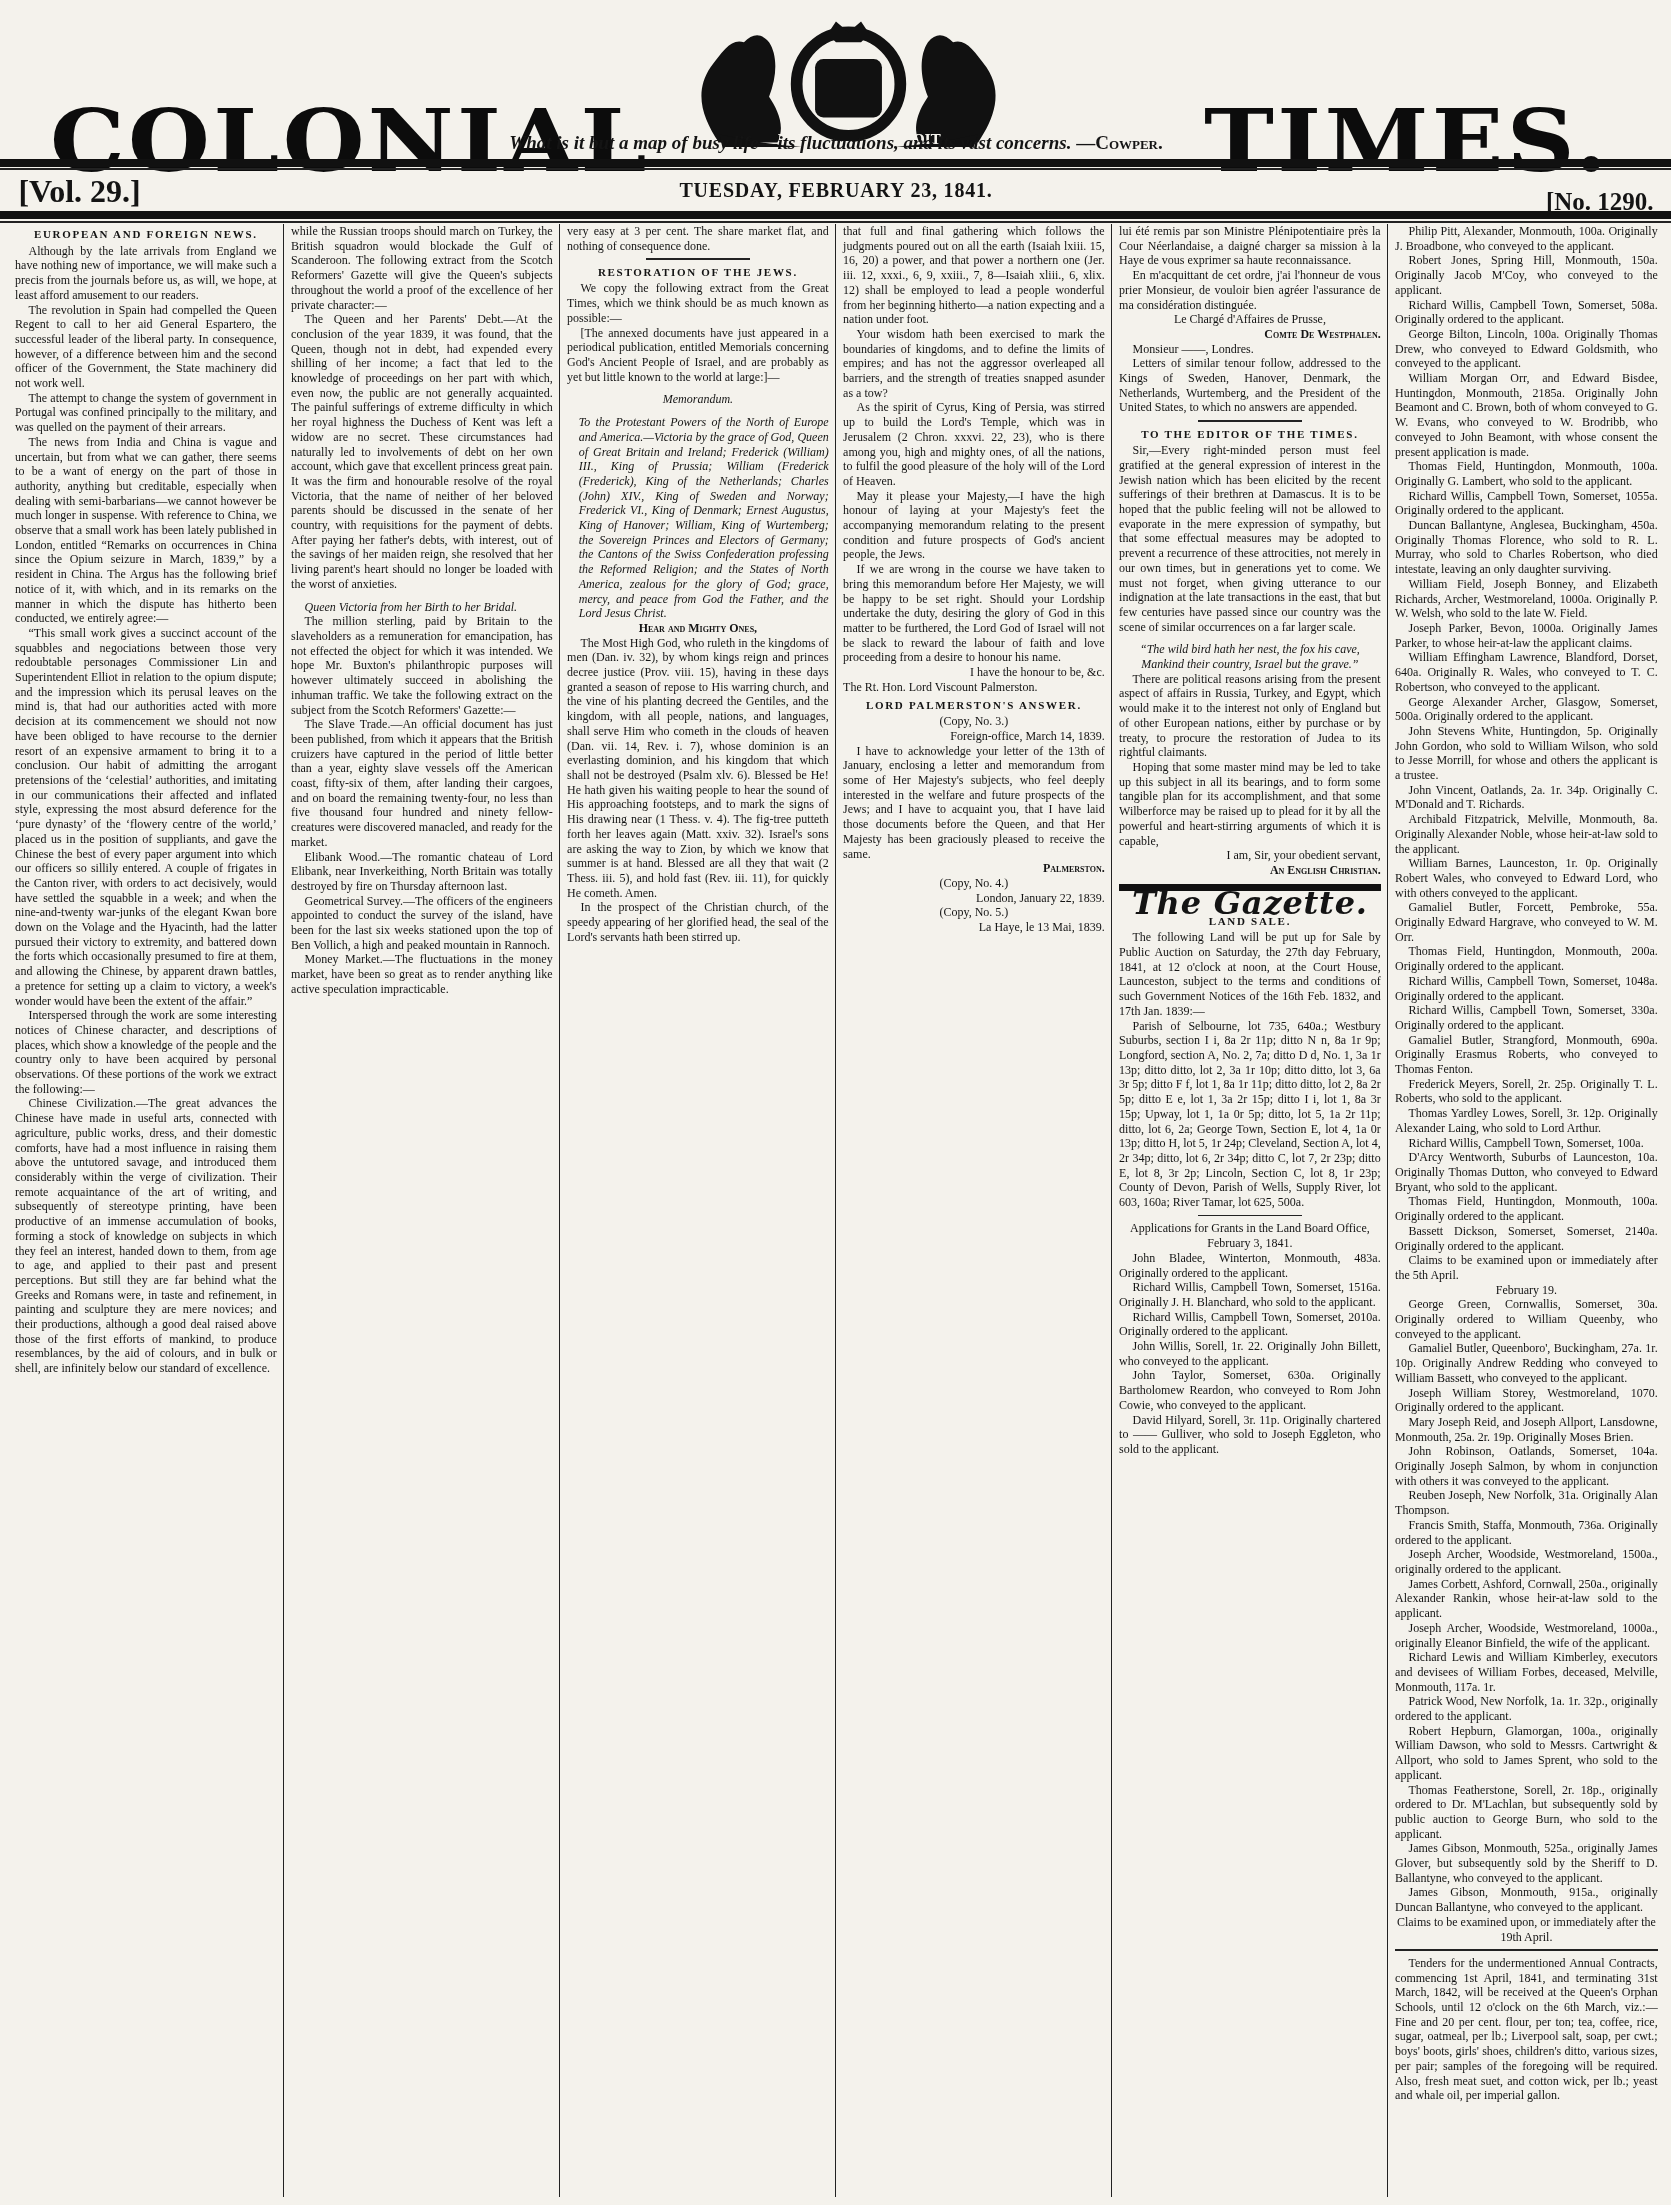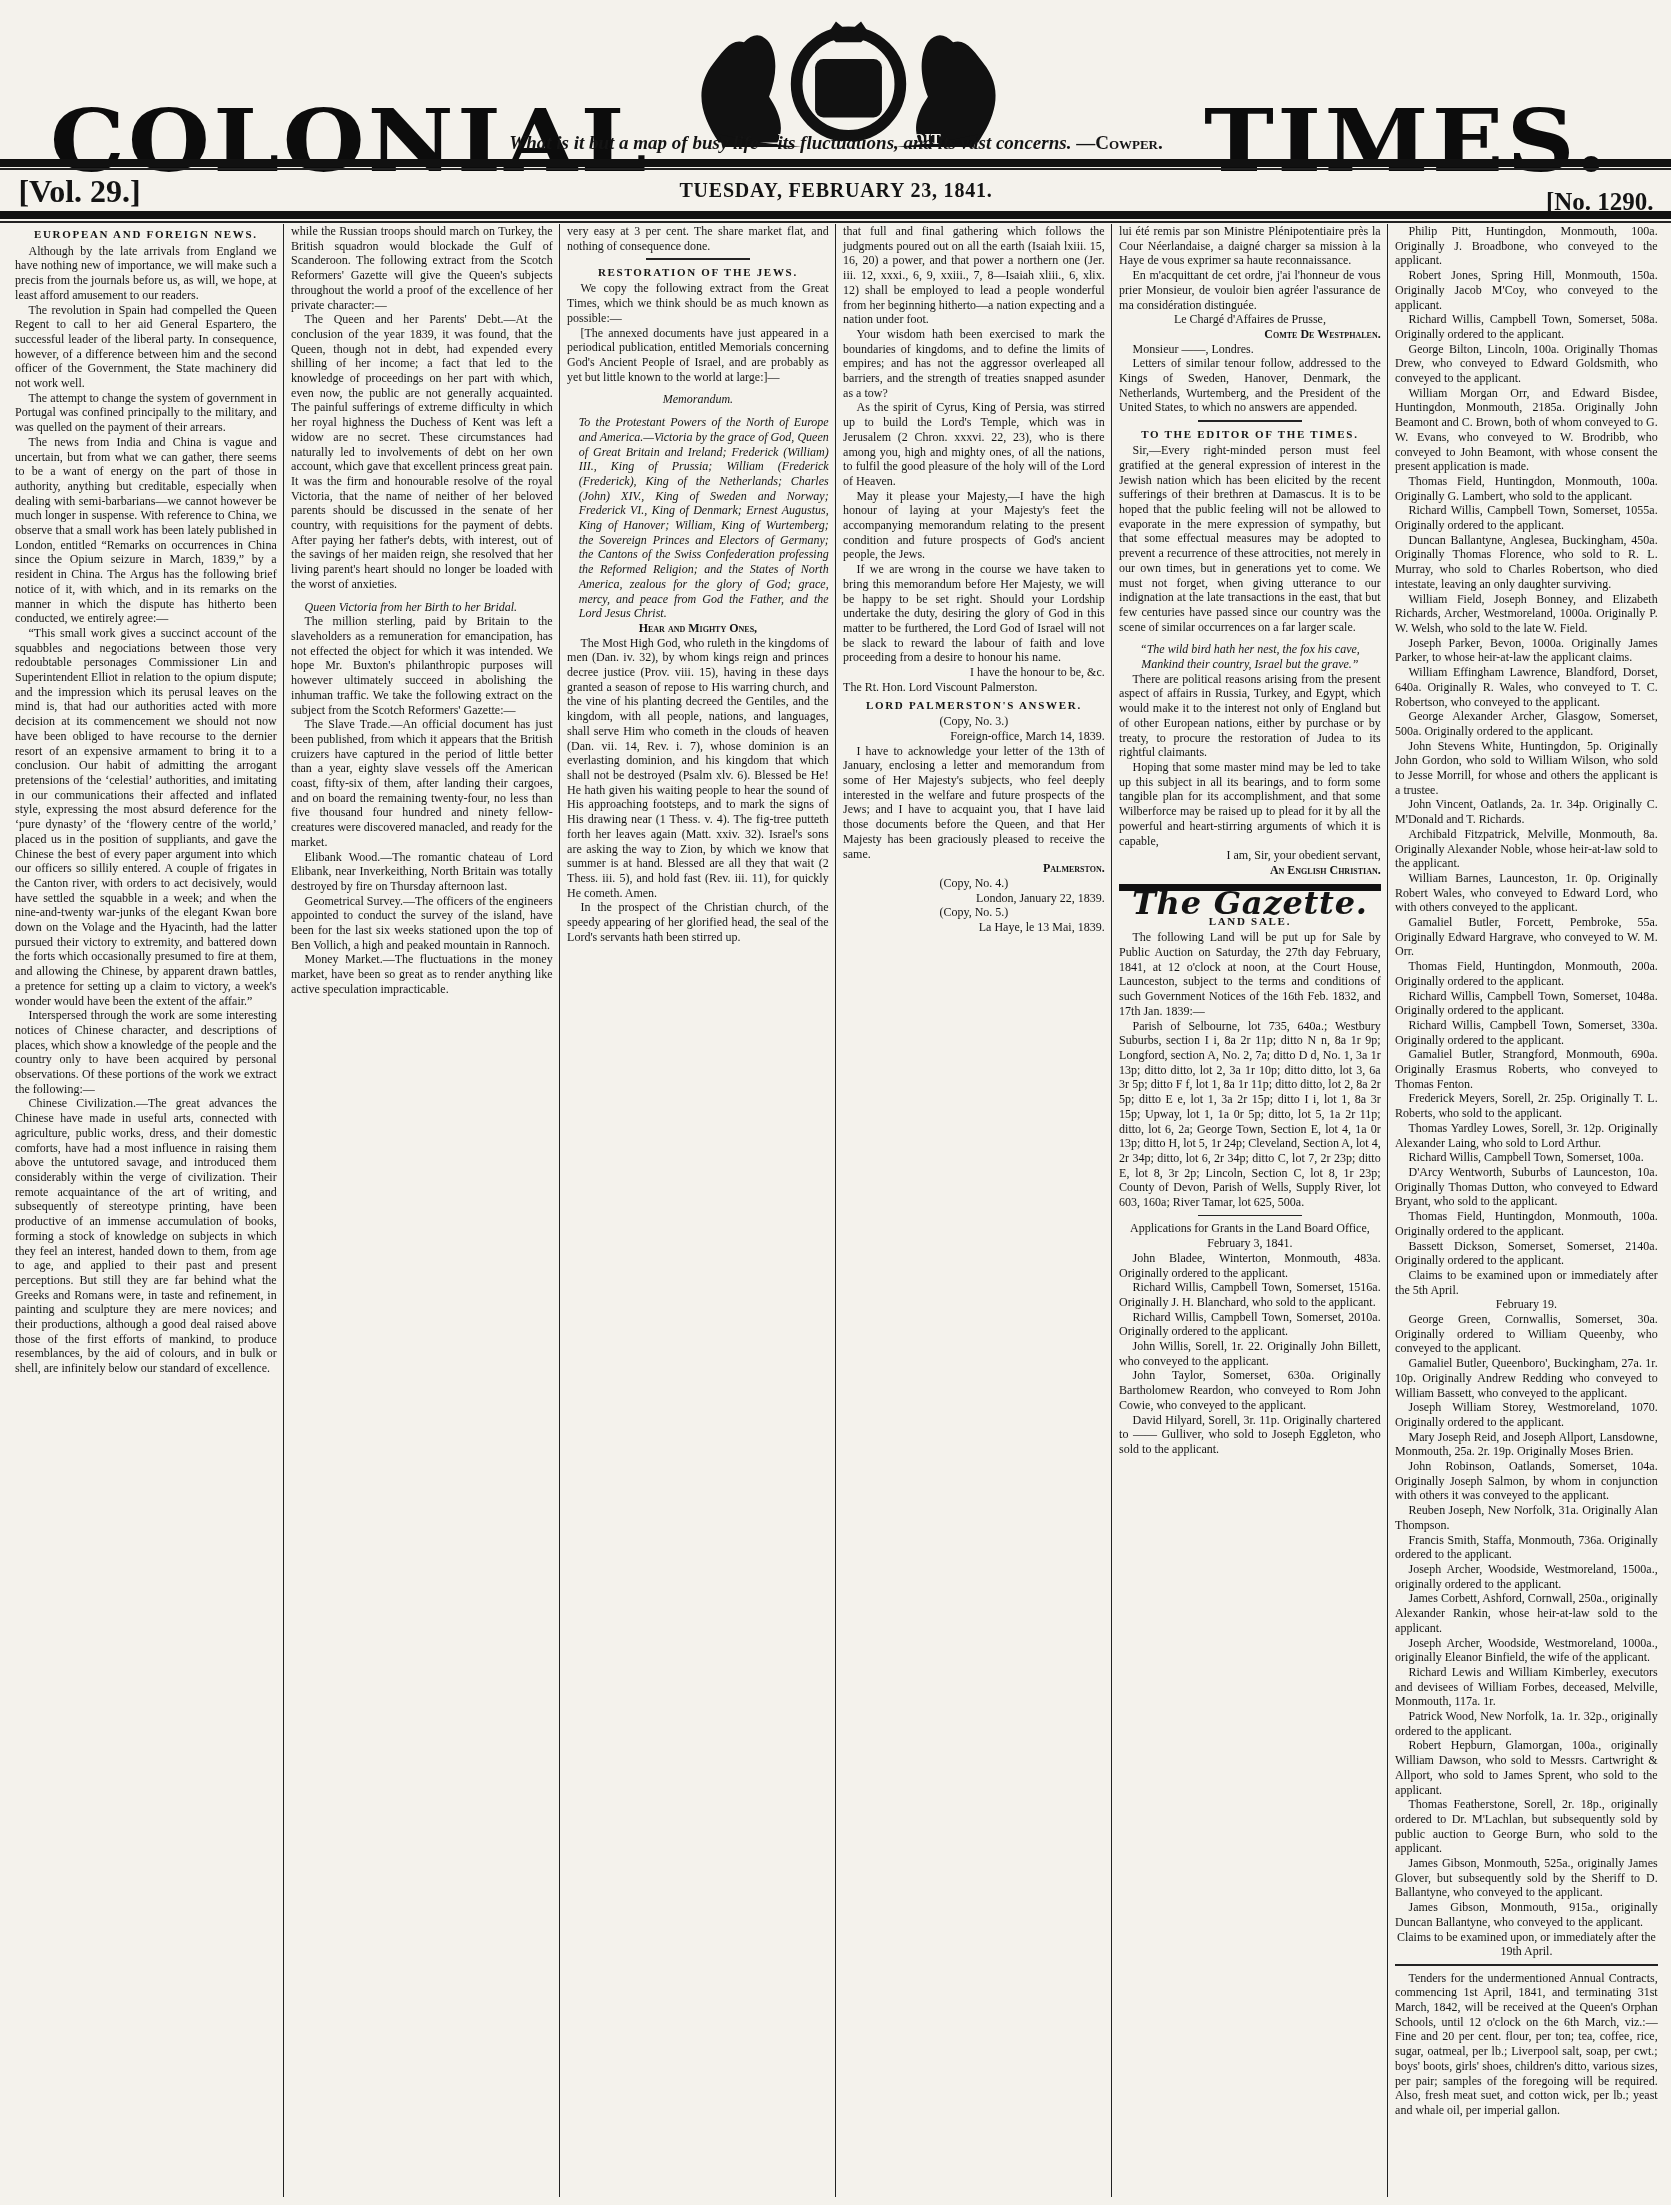--- a/index.html
+++ b/index.html
@@ -161,21 +161,21 @@
     <p class="ctr">February 3, 1841.</p>
     <p>John Bladee, Winterton, Monmouth, 483a. Originally ordered to the applicant.</p>
     <p>Richard Willis, Campbell Town, Somerset, 1516a. Originally J. H. Blanchard, who sold to the applicant.</p>
     <p>Richard Willis, Campbell Town, Somerset, 2010a. Originally ordered to the applicant.</p>
     <p>John Willis, Sorell, 1r. 22. Originally John Billett, who conveyed to the applicant.</p>
     <p>John Taylor, Somerset, 630a. Originally Bartholomew Reardon, who conveyed to Rom John Cowie, who conveyed to the applicant.</p>
     <p>David Hilyard, Sorell, 3r. 11p. Originally chartered to —— Gulliver, who sold to Joseph Eggleton, who sold to the applicant.</p>
   </div>
 
   <div class="col">
-    <p>Philip Pitt, Huntingdon, Monmouth, 100a. Originally J. Broadbone, who conveyed to the applicant.</p>
+    <p>Philip Pitt, Alexander, Monmouth, 100a. Originally J. Broadbone, who conveyed to the applicant.</p>
     <p>Robert Jones, Spring Hill, Monmouth, 150a. Originally Jacob M'Coy, who conveyed to the applicant.</p>
     <p>Richard Willis, Campbell Town, Somerset, 508a. Originally ordered to the applicant.</p>
     <p>George Bilton, Lincoln, 100a. Originally Thomas Drew, who conveyed to Edward Goldsmith, who conveyed to the applicant.</p>
     <p>William Morgan Orr, and Edward Bisdee, Huntingdon, Monmouth, 2185a. Originally John Beamont and C. Brown, both of whom conveyed to G. W. Evans, who conveyed to W. Brodribb, who conveyed to John Beamont, with whose consent the present application is made.</p>
     <p>Thomas Field, Huntingdon, Monmouth, 100a. Originally G. Lambert, who sold to the applicant.</p>
     <p>Richard Willis, Campbell Town, Somerset, 1055a. Originally ordered to the applicant.</p>
     <p>Duncan Ballantyne, Anglesea, Buckingham, 450a. Originally Thomas Florence, who sold to R. L. Murray, who sold to Charles Robertson, who died intestate, leaving an only daughter surviving.</p>
     <p>William Field, Joseph Bonney, and Elizabeth Richards, Archer, Westmoreland, 1000a. Originally P. W. Welsh, who sold to the late W. Field.</p>
     <p>Joseph Parker, Bevon, 1000a. Originally James Parker, to whose heir-at-law the applicant claims.</p>
     <p>William Effingham Lawrence, Blandford, Dorset, 640a. Originally R. Wales, who conveyed to T. C. Robertson, who conveyed to the applicant.</p>

